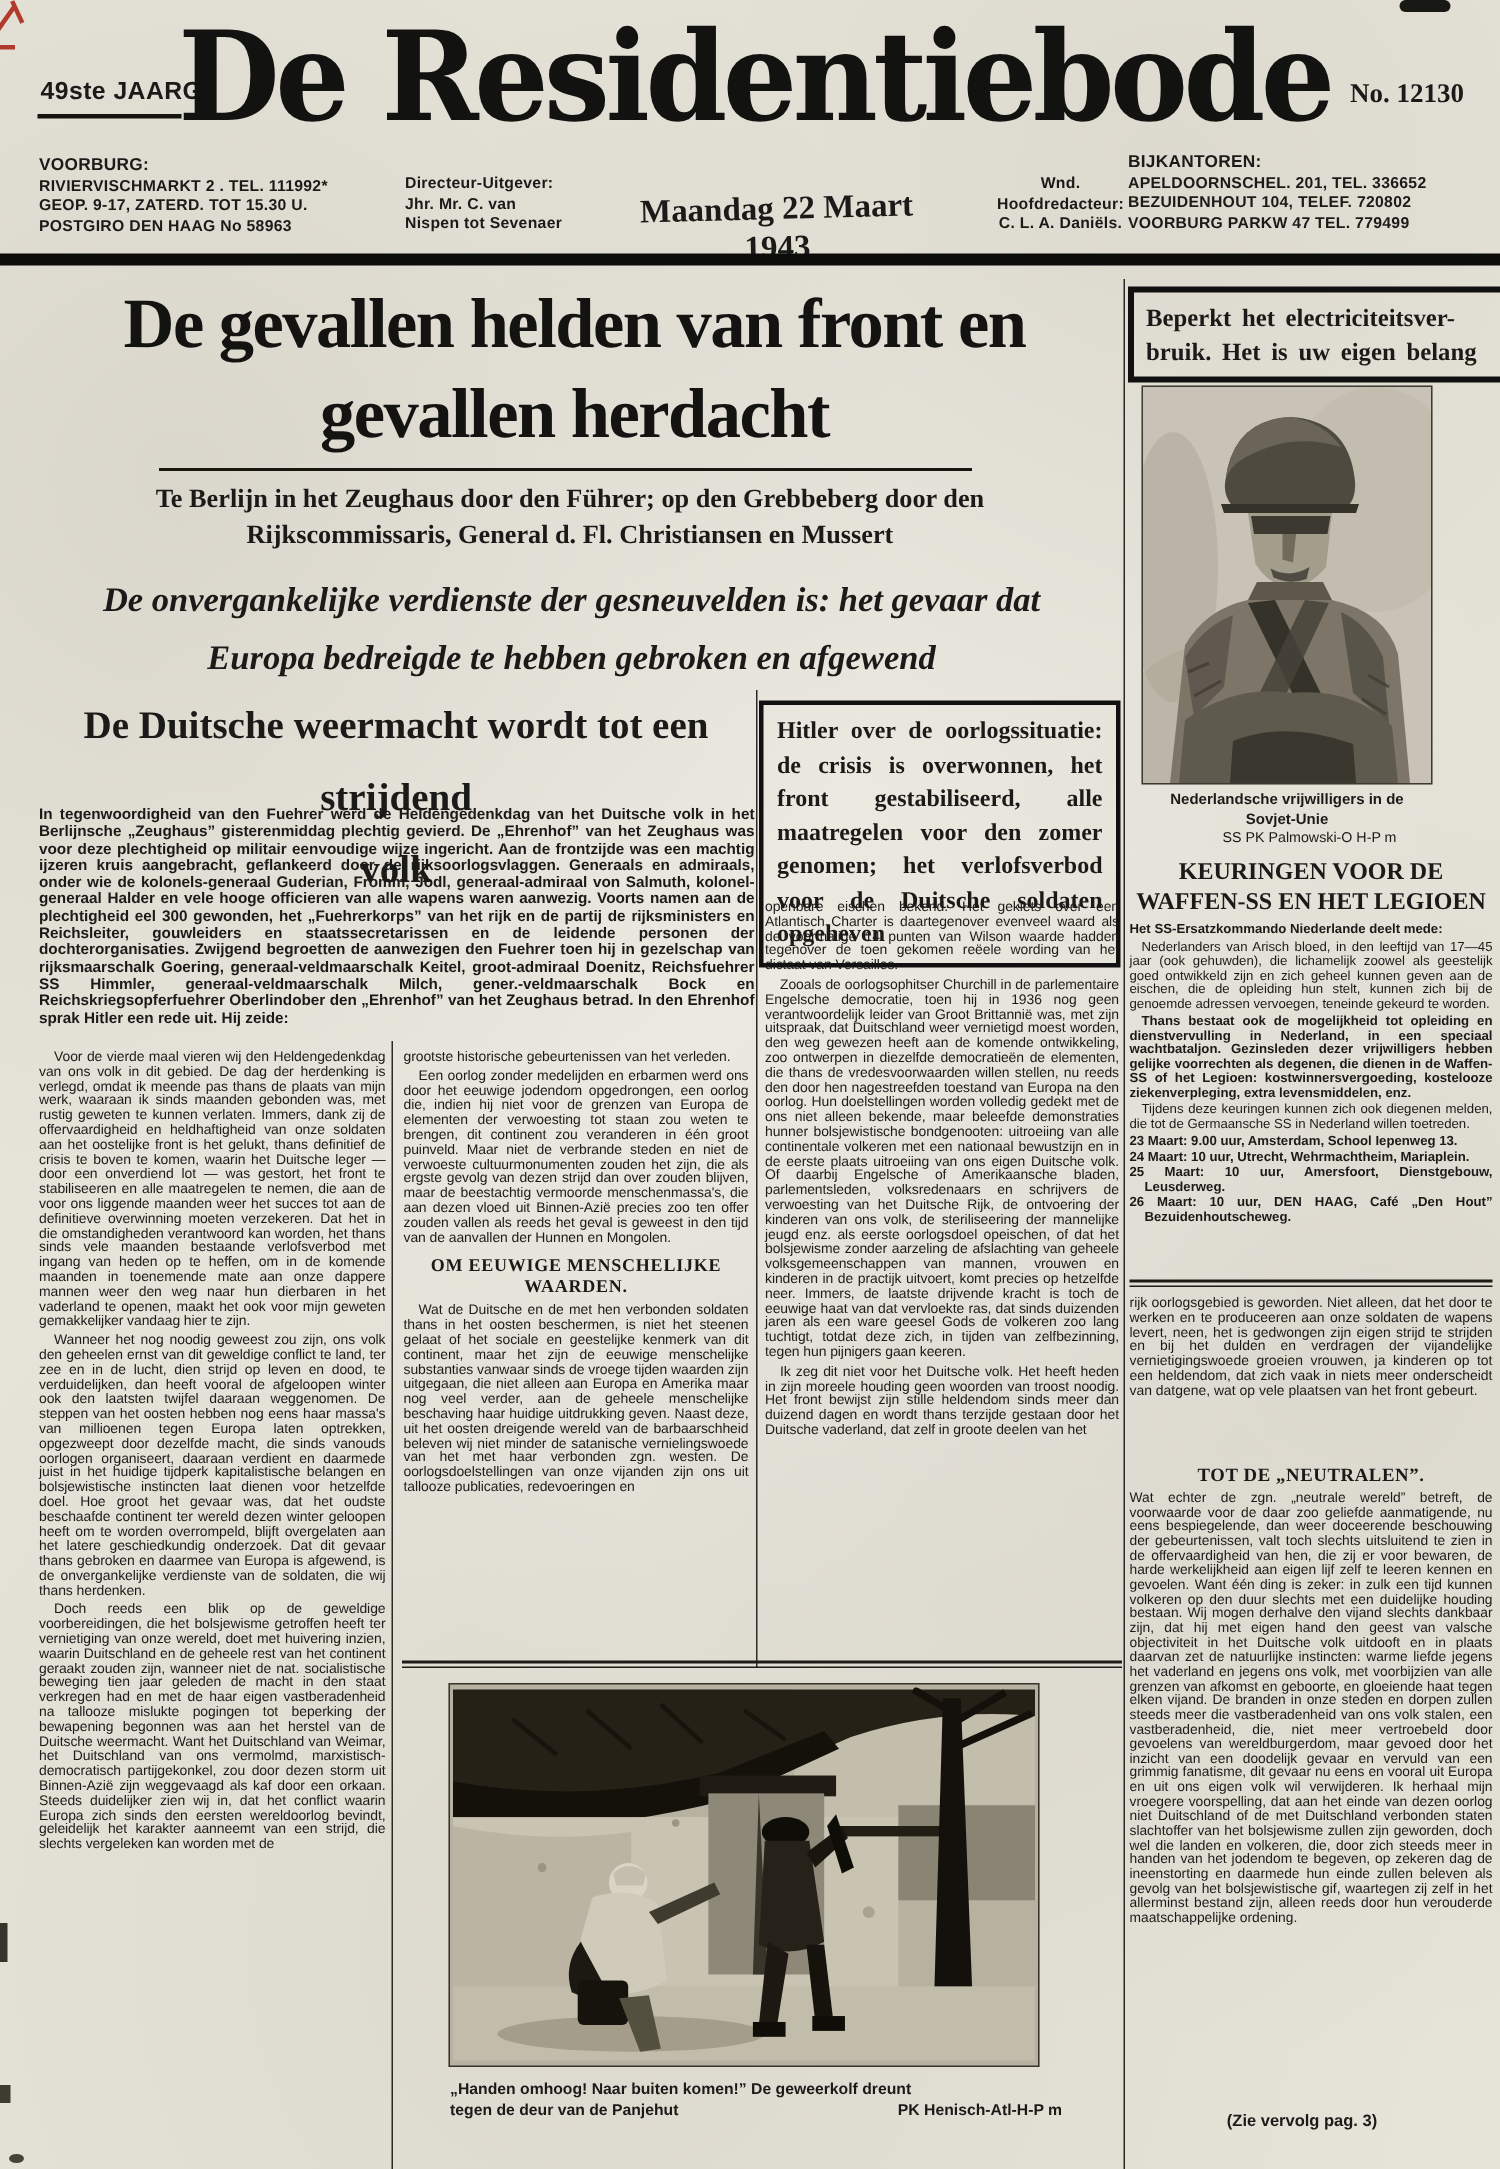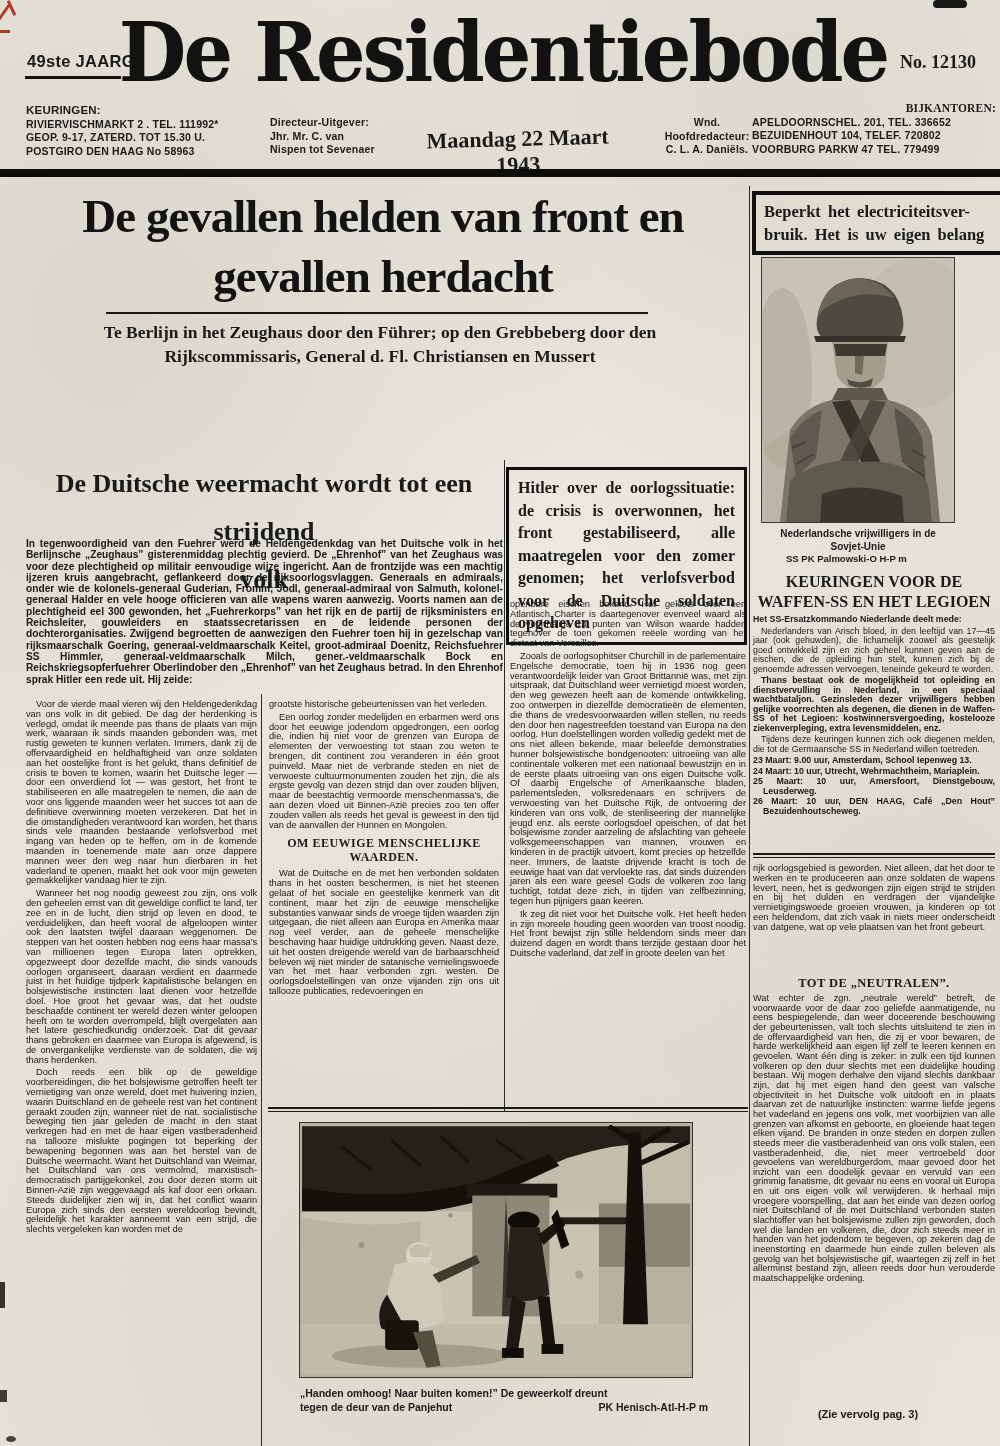--- a/index.html
+++ b/index.html
@@ -26,21 +26,21 @@
   .mast-vol-rule{ left:25px; top:76px; width:96px; height:3px; background:#15150f;}
   .mast-no{ left:900px; top:52px; font-family:"Liberation Serif", serif; font-weight:bold; font-size:18px;}
   .infoblock{ font-weight:bold; font-size:10.5px; line-height:13.5px; letter-spacing:.2px;}
   .info-kantoren{ left:26px; top:104px; width:240px;}
   .info-title{ font-size:11.5px; }
   .info-publisher{ left:270px; top:116px; width:135px;}
   .info-date{ left:406px; top:126px; width:224px; text-align:center;
     font-family:"Liberation Serif", serif; font-weight:bold; font-size:22px; transform:rotate(-1.5deg);}
   .info-editor{ left:648px; top:116px; width:118px;text-align:center;}
   .info-bijkantoren{ left:752px; top:102px; width:244px;}
-  .info-bijkantoren .info-title{ text-align:right;font-family:Liberation Serif, serif; }
+  .info-bijkantoren .info-title{ text-align:left; }
   .bar{ left:0; top:169px; width:1000px; height:8px; background:#0c0c0a;}
 
   
   .headline{ left:24px; top:186px; width:718px; text-align:center;
     font-family:"Liberation Serif", serif; font-weight:bold; font-size:47px; line-height:60px; letter-spacing:-1px; color:#131311;}
   .headline-rule{ left:106px; top:312px; width:542px; height:2px; background:#17170f;}
   .subhead{ left:92px; top:320px; width:576px; text-align:center;
     font-family:"Liberation Serif", serif; font-weight:bold; font-size:17.5px; line-height:24px;}
   .deck{ left:38px; top:380px; width:686px; text-align:center;
     font-family:"Liberation Serif", serif; font-style:italic; font-weight:bold; font-size:23px; line-height:39px;}
@@ -68,21 +68,21 @@
   .v2{ left:504px; top:460px; height:652px;}
   .v3{ left:749px; top:186px; height:1260px;}
   .hr-double{ height:5px; border-top:2px solid #1c1c16; border-bottom:1px solid #1c1c16;}
   .photo-rule{ left:268px; top:1107px; width:480px;}
   .keuringen-rule{ left:753px; top:853px; width:242px;}
 
   
   .soldier-fig{ left:761px; top:257px; width:194px; height:266px; border:1px solid #3c3a32; background:#c8c3b6;}
   .soldier-fig svg{ display:block; width:100%; height:100%;}
   .soldier-caption{ left:756px; top:528px; width:204px; text-align:center; font-weight:bold; font-size:10px; line-height:12.5px;}
-  .soldier-credit{ left:756px; top:553px; width:204px; text-align:left; padding-left:30px; font-weight:bold; font-size:9.5px;}
+  .soldier-credit{ left:756px; top:553px; width:204px; text-align:center; padding-left:30px; font-weight:normal; font-size:9.5px;}
   .keuringen-heading{ left:753px; top:572px; width:242px; text-align:center;
     font-family:"Liberation Serif", serif; font-weight:bold; font-size:16px; line-height:20px;}
   .keuringen-body{ left:753px; top:615px; width:242px; font-size:8.8px; line-height:9.5px; text-align:justify;}
   .keuringen-body p{ margin:0 0 2px; text-indent:8px;}
   .keuringen-body p.noindent{ text-indent:0;}
   .keuringen-body p.embold{ font-weight:bold;}
   .schedule div{ padding-left:10px; text-indent:-10px; font-weight:bold; margin-bottom:1px;}
   .right-cont{ left:753px; top:864px; width:242px; font-size:9.3px; line-height:9.8px; text-align:justify;}
   .neutralen-heading{ left:753px; top:976px; width:242px; text-align:center;
     font-family:"Liberation Serif", serif; font-weight:bold; font-size:12.5px; letter-spacing:.4px;}
@@ -117,21 +117,21 @@
   <span class="art art-blob2"></span>
   <span class="art art-blob3"></span>
   <span class="art art-blob4"></span>
 
   <div class="abs mast-vol">49ste JAARG.</div>
   <div class="abs mast-vol-rule"></div>
   <h1 class="abs mast-title">De Residentiebode</h1>
   <div class="abs mast-no">No. 12130</div>
 
   <div class="abs infoblock info-kantoren">
-    <div class="info-title">KEURINGEN:</div>
+    <div class="info-title">VOORBURG:</div>
     <div class="pl">RIVIERVISCHMARKT 2 . TEL. 111992*
 GEOP. 9-17, ZATERD. TOT 15.30 U.
 POSTGIRO DEN HAAG No 58963</div>
   </div>
   <div class="abs infoblock info-publisher pl">Directeur-Uitgever:
 Jhr. Mr. C. van
 Nispen tot Sevenaer</div>
   <div class="abs info-date">Maandag 22 Maart 1943</div>
   <div class="abs infoblock info-editor pl">Wnd.
 Hoofdredacteur:
@@ -142,20 +142,22 @@
 BEZUIDENHOUT 104, TELEF. 720802
 VOORBURG PARKW 47 TEL. 779499</div>
   </div>
   <div class="abs bar"></div>
 
   <h2 class="abs headline pl">De gevallen helden van front en
 gevallen herdacht</h2>
   <div class="abs headline-rule"></div>
   <div class="abs subhead pl">Te Berlijn in het Zeughaus door den Führer; op den Grebbeberg door den
 Rijkscommissaris, General d. Fl. Christiansen en Mussert</div>
+  <div class="abs deck pl">De onvergankelijke verdienste der gesneuvelden is: het gevaar dat
+Europa bedreigde te hebben gebroken en afgewend</div>
   <div class="abs notice-box pl">Beperkt het electriciteitsver-
 bruik. Het is uw eigen belang</div>
 
   <h3 class="abs section-heading pl">De Duitsche weermacht wordt tot een strijdend
 volk</h3>
   <div class="abs hitler-box">Hitler over de oorlogssituatie: de crisis is overwonnen, het front gestabiliseerd, alle maatregelen voor den zomer genomen; het verlofsverbod voor de Duitsche soldaten opgeheven</div>
 
   <div class="abs intro">In tegenwoordigheid van den Fuehrer werd de Heldengedenkdag van het Duitsche volk in het Berlijnsche „Zeughaus” gisterenmiddag plechtig gevierd. De „Ehrenhof” van het Zeughaus was voor deze plechtigheid op militair eenvoudige wijze ingericht. Aan de frontzijde was een machtig ijzeren kruis aangebracht, geflankeerd door de rijksoorlogsvlaggen. Generaals en admiraals, onder wie de kolonels-generaal Guderian, Fromm, Jodl, generaal-admiraal von Salmuth, kolonel-generaal Halder en vele hooge officieren van alle wapens waren aanwezig. Voorts namen aan de plechtigheid eel 300 gewonden, het „Fuehrerkorps” van het rijk en de partij de rijksministers en Reichsleiter, gouwleiders en staatssecretarissen en de leidende personen der dochterorganisaties. Zwijgend begroetten de aanwezigen den Fuehrer toen hij in gezelschap van rijksmaarschalk Goering, generaal-veldmaarschalk Keitel, groot-admiraal Doenitz, Reichsfuehrer SS Himmler, generaal-veldmaarschalk Milch, gener.-veldmaarschalk Bock en Reichskriegsopferfuehrer Oberlindober den „Ehrenhof” van het Zeughaus betrad. In den Ehrenhof sprak Hitler een rede uit. Hij zeide:</div>
 
   <div class="abs vrule v1"></div>

